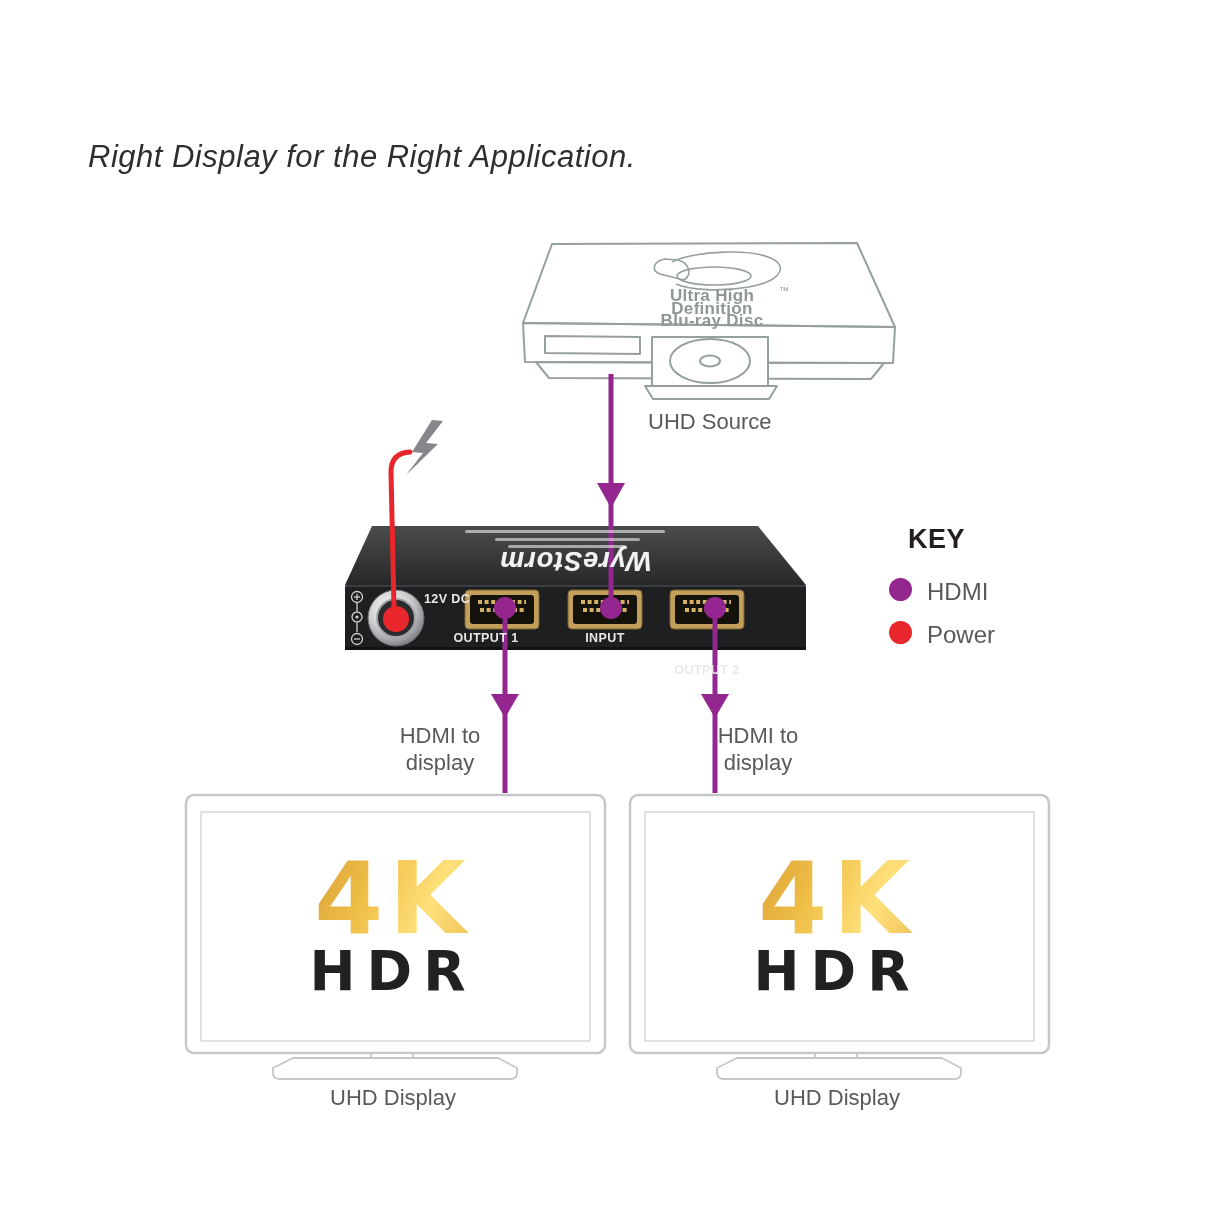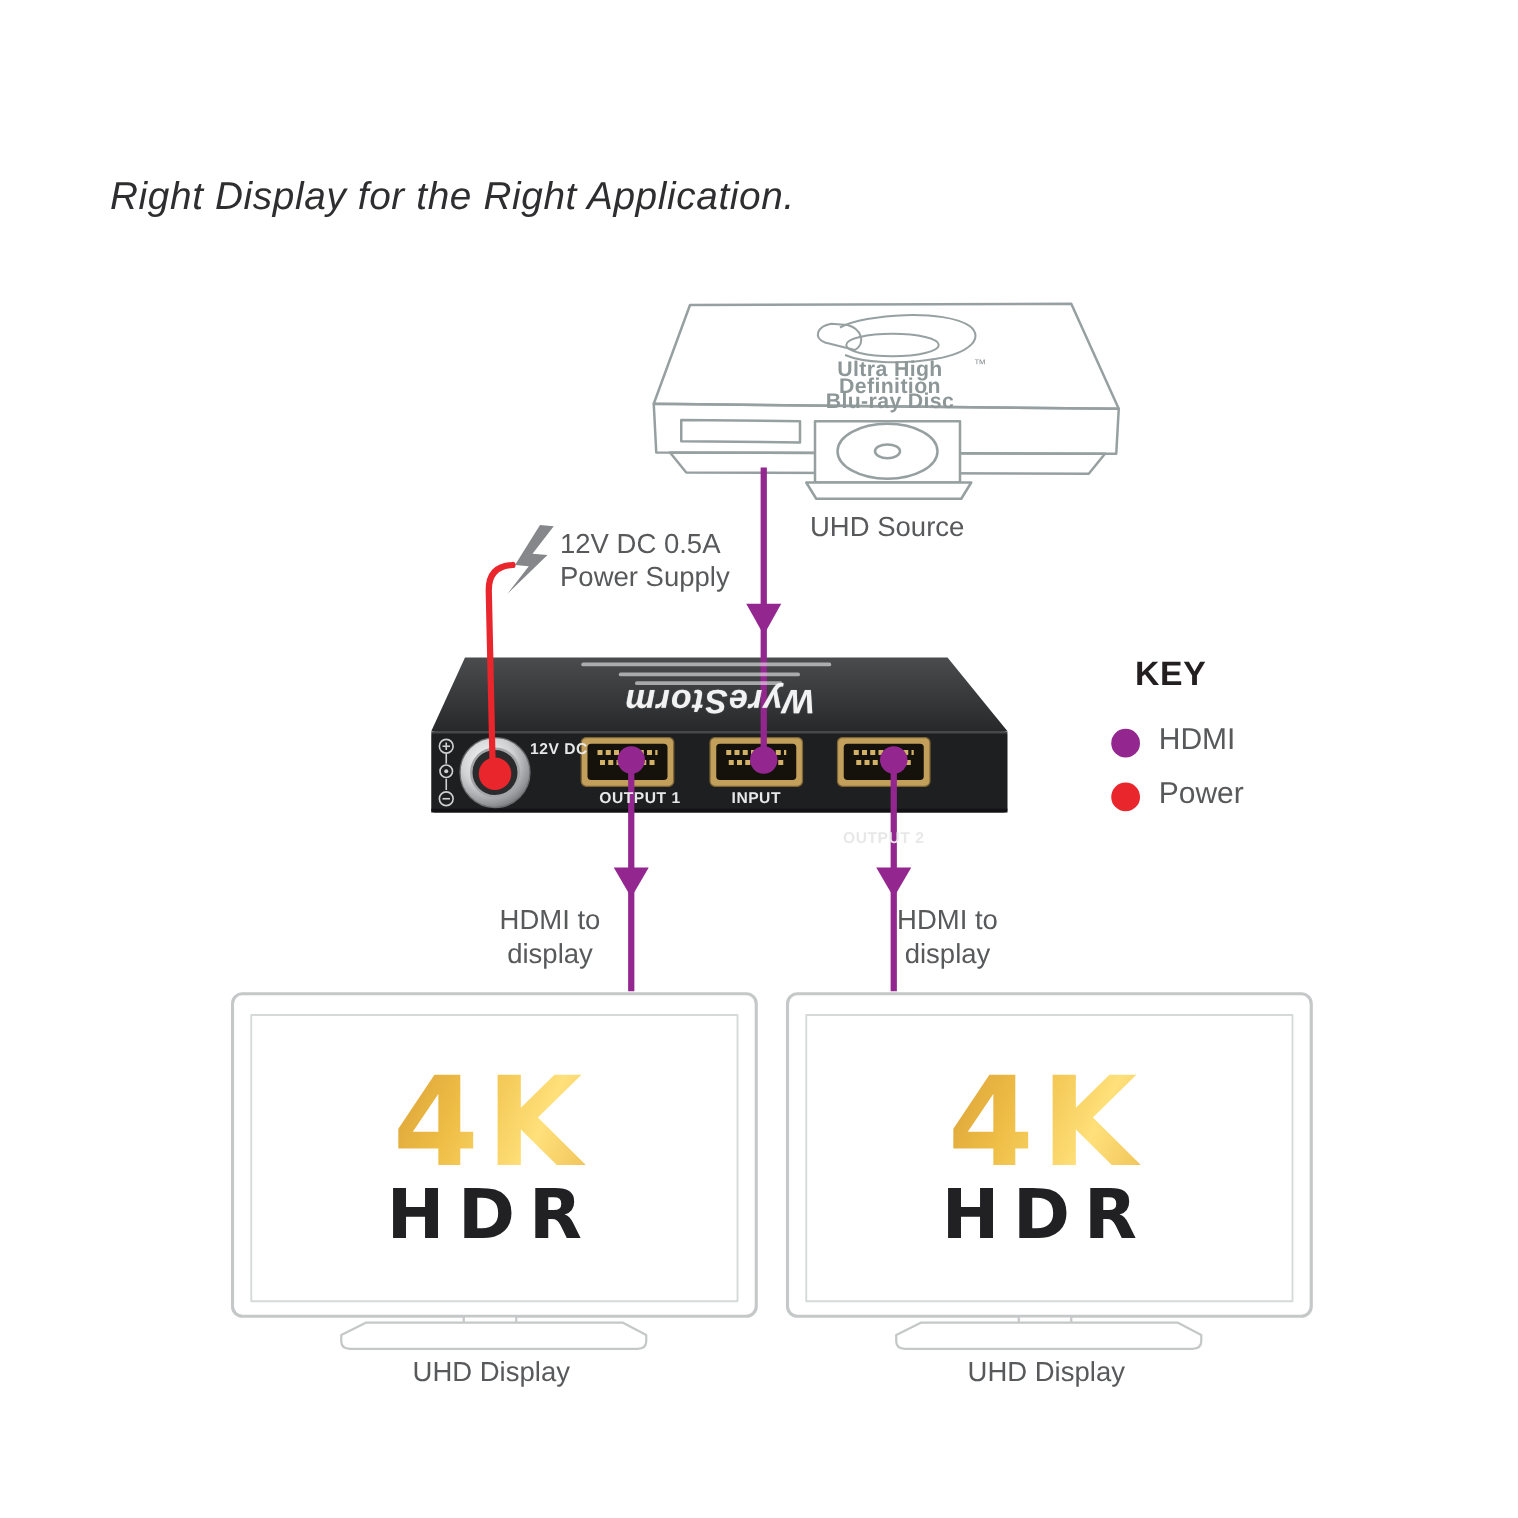--- a/index.html
+++ b/index.html
@@ -6,21 +6,21 @@
   .canvas{position:relative;width:1214px;height:1214px;background:#ffffff;overflow:hidden;
           font-family:"Liberation Sans",sans-serif;}
   .art{position:absolute;left:0;top:0;}
   .abs{position:absolute;}
   .title{font-style:italic;font-size:31px;color:#2e2e30;letter-spacing:.5px;}
   .gray-label{font-size:22px;color:#58595b;line-height:27px;}
   .center{text-align:center;}
   .right{text-align:right;}
   .device-label{font-size:21px;font-weight:bold;color:#231f20;line-height:25px;}
   .key-title{font-size:27px;font-weight:bold;color:#231f20;letter-spacing:.5px;}
-  .key-row{display:flex;align-items:flex-end;gap:15px;}
+  .key-row{display:flex;align-items:flex-start;gap:15px;}
   .key-dot{width:23px;height:23px;border-radius:50%;}
   .key-dot-hdmi{background:#93278F;}
   .key-dot-power{background:#E8262C;}
   .key-label{font-size:24px;color:#58595b;}
   .port-label{font-size:12.5px;font-weight:bold;color:#e8e8e8;letter-spacing:.4px;}
   .dc-label{font-size:12.5px;font-weight:bold;color:#e8e8e8;letter-spacing:.4px;}
   .brand{font-size:27px;font-weight:bold;font-style:italic;color:#f2f2f2;letter-spacing:1px;
          transform:rotate(180deg);text-shadow:0 0 1px rgba(255,255,255,.4);}
   .blurline{position:absolute;background:rgba(255,255,255,.55);height:3px;filter:blur(.6px);border-radius:2px;}
   .logo-4k{font-family:"DejaVu Sans",sans-serif;font-weight:bold;font-size:99px;line-height:86px;letter-spacing:6px;
@@ -155,35 +155,31 @@
 
   <div class="abs title" style="left:88px;top:139px;">Right Display for the Right Application.</div>
 
   <div class="abs gray-label" style="left:648px;top:408px;">UHD Source</div>
 
   <div class="abs bd-logo-text center" style="left:637px;top:290px;width:150px;">
     <div>Ultra High Definition</div>
     <div>Blu-ray Disc</div>
   </div>
 
-  <div class="abs gray-label" style="left:448px;top:421px;">
-    <div>12V DC 0.5A</div>
-    <div>Power Supply</div>
-  </div>
 
 
   <div class="abs brand center" style="left:448px;top:545px;width:255px;">WyreStorm</div>
   <div class="blurline" style="left:550px;top:522px;width:36px;"></div>
   <div class="blurline" style="left:465px;top:530px;width:200px;"></div>
   <div class="blurline" style="left:495px;top:538px;width:145px;"></div>
   <div class="blurline" style="left:508px;top:545px;width:118px;"></div>
 
   <div class="abs dc-label" style="left:424px;top:592px;">12V DC</div>
 
-  <div class="abs port-label center" style="left:467px;top:631px;width:90px;">OUTPUT 1</div>
+  <div class="abs port-label center" style="left:441px;top:631px;width:90px;">OUTPUT 1</div>
   <div class="abs port-label center" style="left:560px;top:631px;width:90px;">INPUT</div>
   <div class="abs port-label center" style="left:662px;top:663px;width:90px;">OUTPUT 2</div>
 
   <div class="abs key-title" style="left:908px;top:524px;">KEY</div>
   <div class="abs key-row" style="left:889px;top:578px;">
     <span class="key-dot key-dot-hdmi"></span>
     <span class="key-label">HDMI</span>
   </div>
   <div class="abs key-row" style="left:889px;top:621px;">
     <span class="key-dot key-dot-power"></span>

